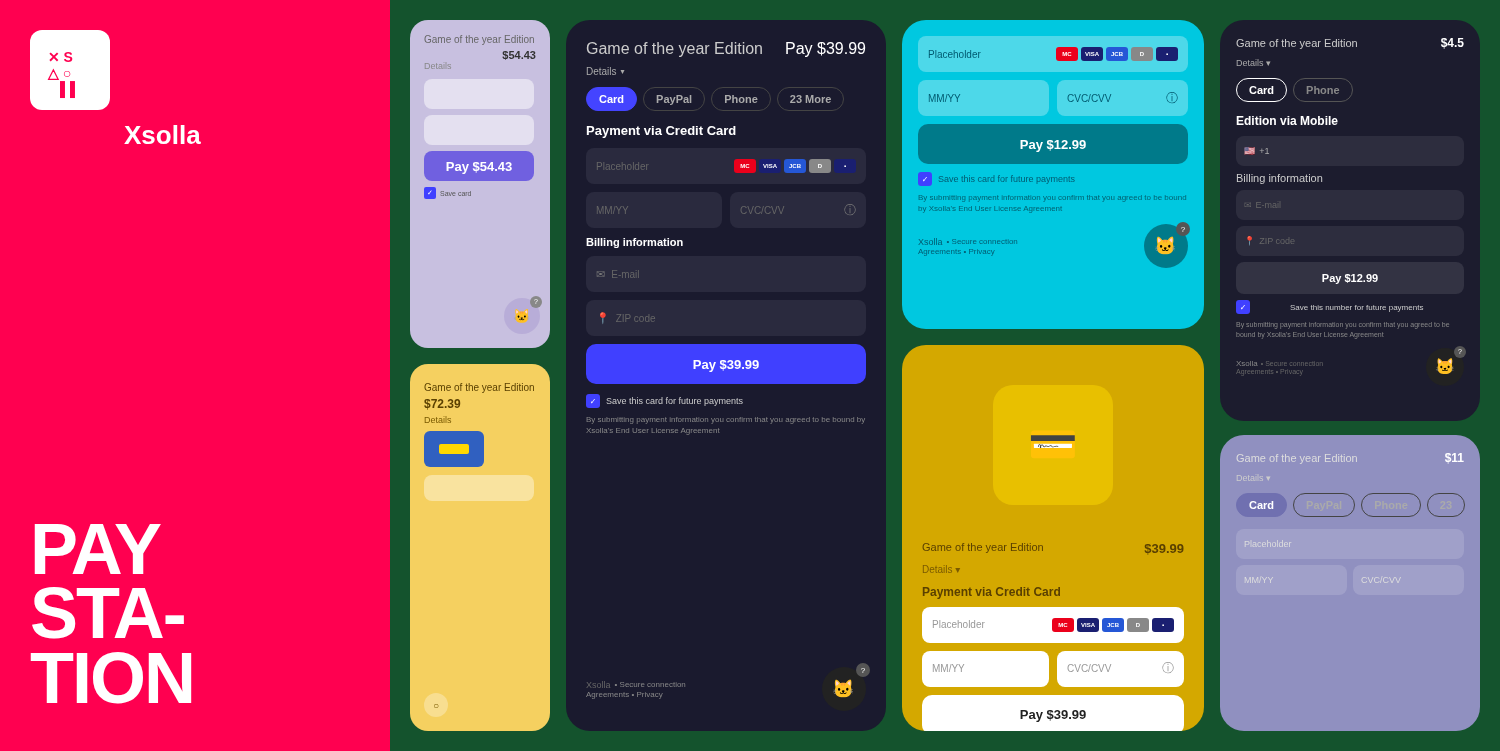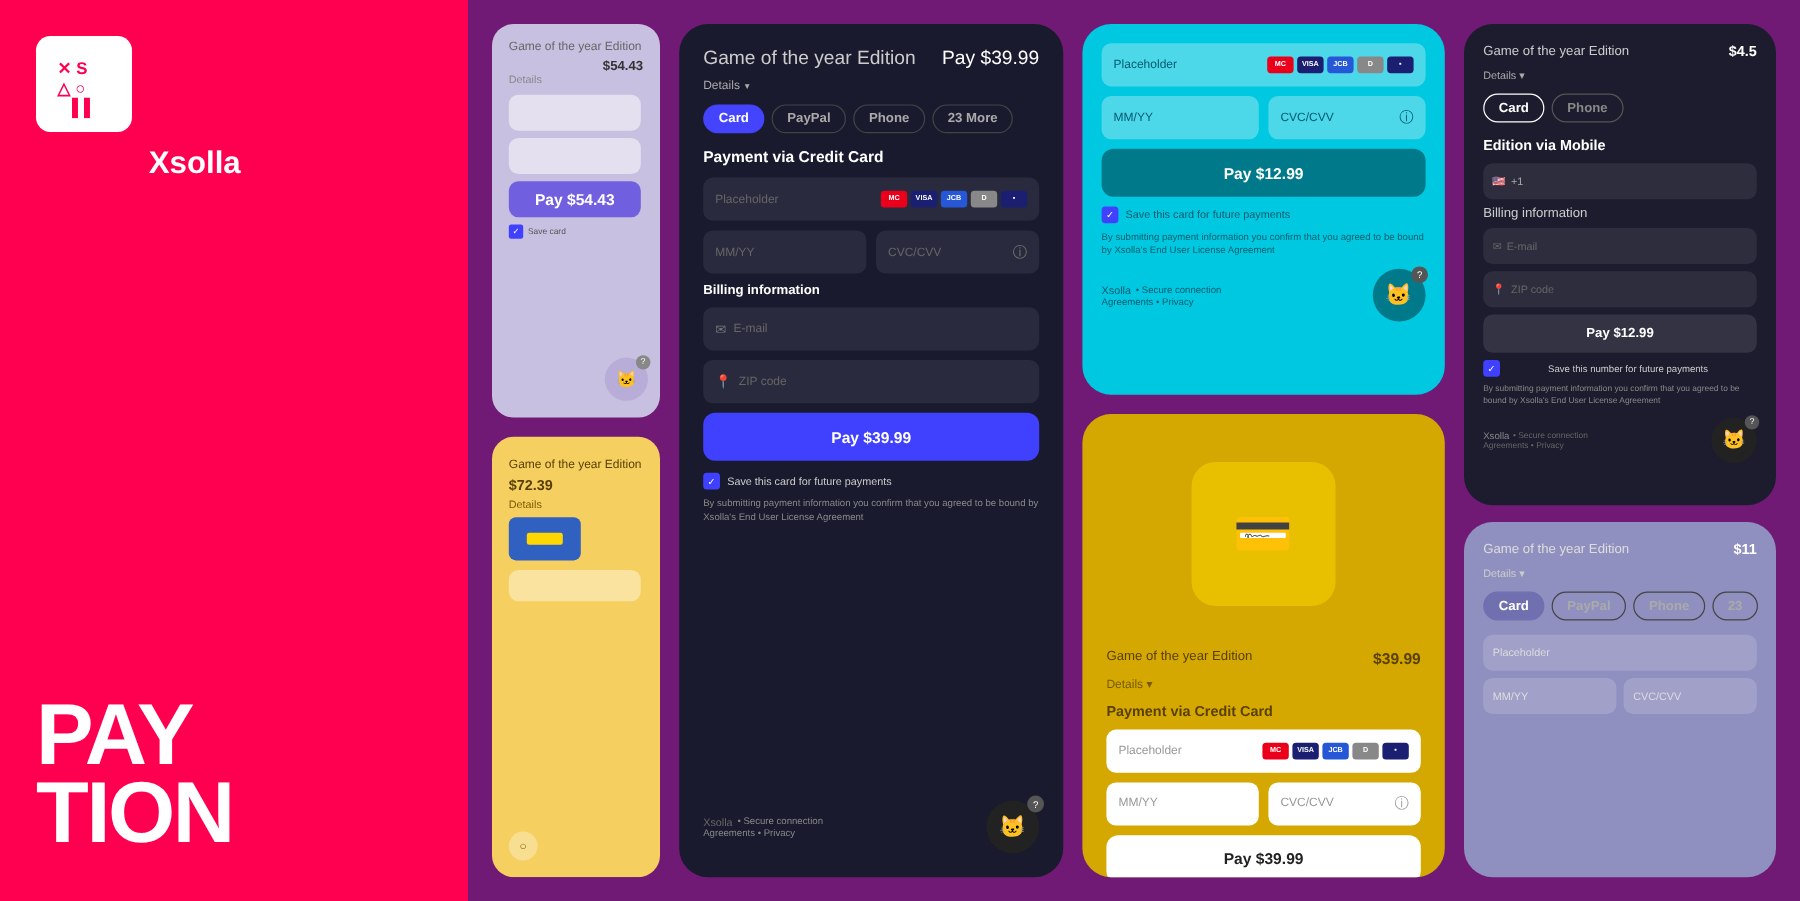--- a/index.html
+++ b/index.html
@@ -47,21 +47,21 @@
       letter-spacing: -2px;
       position: absolute;
       bottom: 40px;
       left: 30px;
     }
 
     
     .right-content {
       flex: 1;
       height: 751px;
-      background: #701a75;
+      background: #14532d;
       position: relative;
       overflow: hidden;
       display: flex;
       gap: 16px;
       padding: 20px;
     }
 
     
     .col1 {
       display: flex;
@@ -514,20 +514,21 @@
       <svg class="logo-svg" viewBox="0 0 60 60">
         <text x="8" y="22" font-size="14" fill="#FF0050" font-family="Arial" font-weight="bold">✕ S</text>
         <text x="8" y="38" font-size="14" fill="#FF0050" font-family="Arial" font-weight="bold">△ ○</text>
         <text x="20" y="54" font-size="14" fill="#FF0050" font-family="Arial" font-weight="bold">▌▌</text>
       </svg>
     </div>
   </div>
   <div style="color:white;font-size:26px;font-weight:700;margin-top:-30px;margin-left:94px;">Xsolla</div>
   <div class="pay-station-text">
     <div>PAY</div>
+    <div>STA-</div>
     <div>TION</div>
   </div>
 </div>
 
 <div class="right-content">
 
   <div class="col1">
     <div class="col1-top">
       <div style="padding:14px;">
         <div style="font-size:10px;color:#666;margin-bottom:4px;">Game of the year Edition</div>

